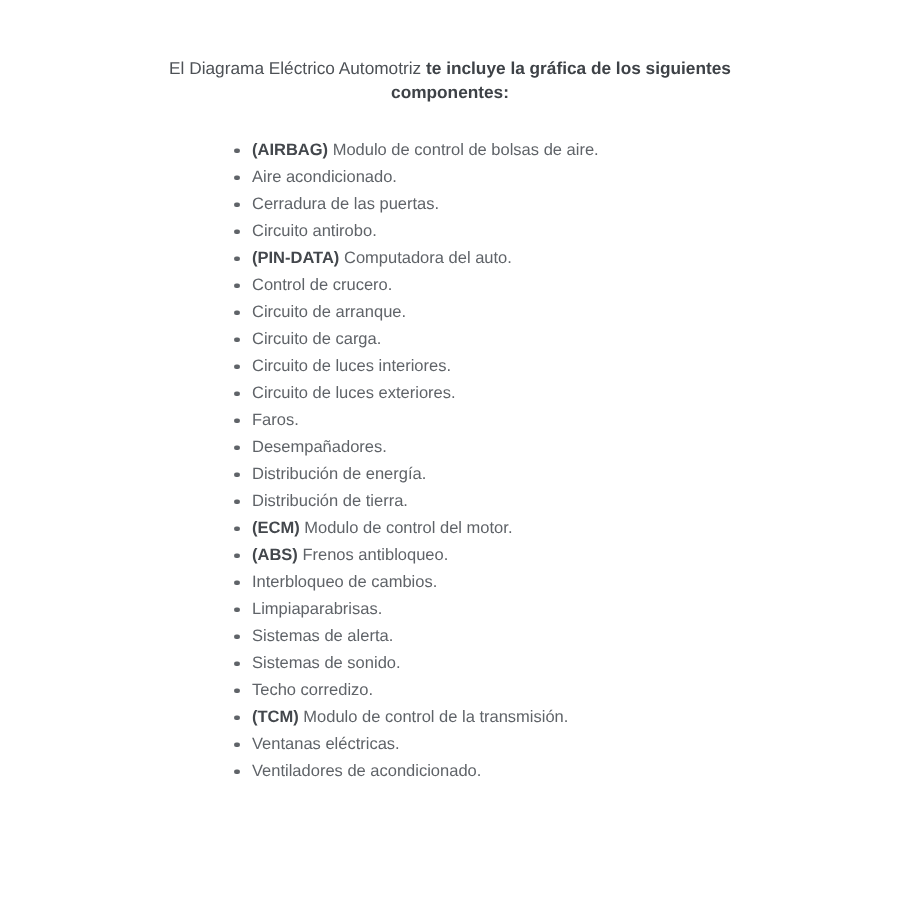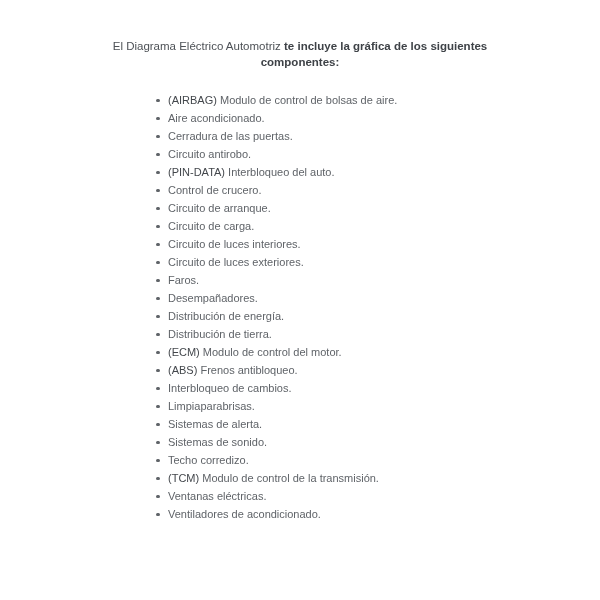--- a/index.html
+++ b/index.html
@@ -49,40 +49,40 @@
     content:"";
     position:absolute;
     left:1px;
     top:7.5px;
     width:3.5px;
     height:3.5px;
     border-radius:50%;
     background:var(--text);
   }
   ul.component-list li strong{
-    font-weight:400;
+    font-weight:700;
     color:var(--bold);
   }
 </style>
 </head>
 <body>
 
 <div class="page">
   <div class="title">
     <span>El Diagrama Eléctrico Automotriz</span>
     <strong>te incluye la gráfica de los siguientes</strong><br>
     <strong>componentes:</strong>
   </div>
 
   <ul class="component-list" id="component-list">
       <li><strong>(AIRBAG)</strong> <span>Modulo de control de bolsas de aire.</span></li>
       <li><span>Aire acondicionado.</span></li>
       <li><span>Cerradura de las puertas.</span></li>
       <li><span>Circuito antirobo.</span></li>
-      <li><strong>(PIN-DATA)</strong> <span>Interbloqueo del auto.</span></li>
+      <li><strong>(PIN-DATA)</strong> <span>Computadora del auto.</span></li>
       <li><span>Control de crucero.</span></li>
       <li><span>Circuito de arranque.</span></li>
       <li><span>Circuito de carga.</span></li>
       <li><span>Circuito de luces interiores.</span></li>
       <li><span>Circuito de luces exteriores.</span></li>
       <li><span>Faros.</span></li>
       <li><span>Desempañadores.</span></li>
       <li><span>Distribución de energía.</span></li>
       <li><span>Distribución de tierra.</span></li>
       <li><strong>(ECM)</strong> <span>Modulo de control del motor.</span></li>

